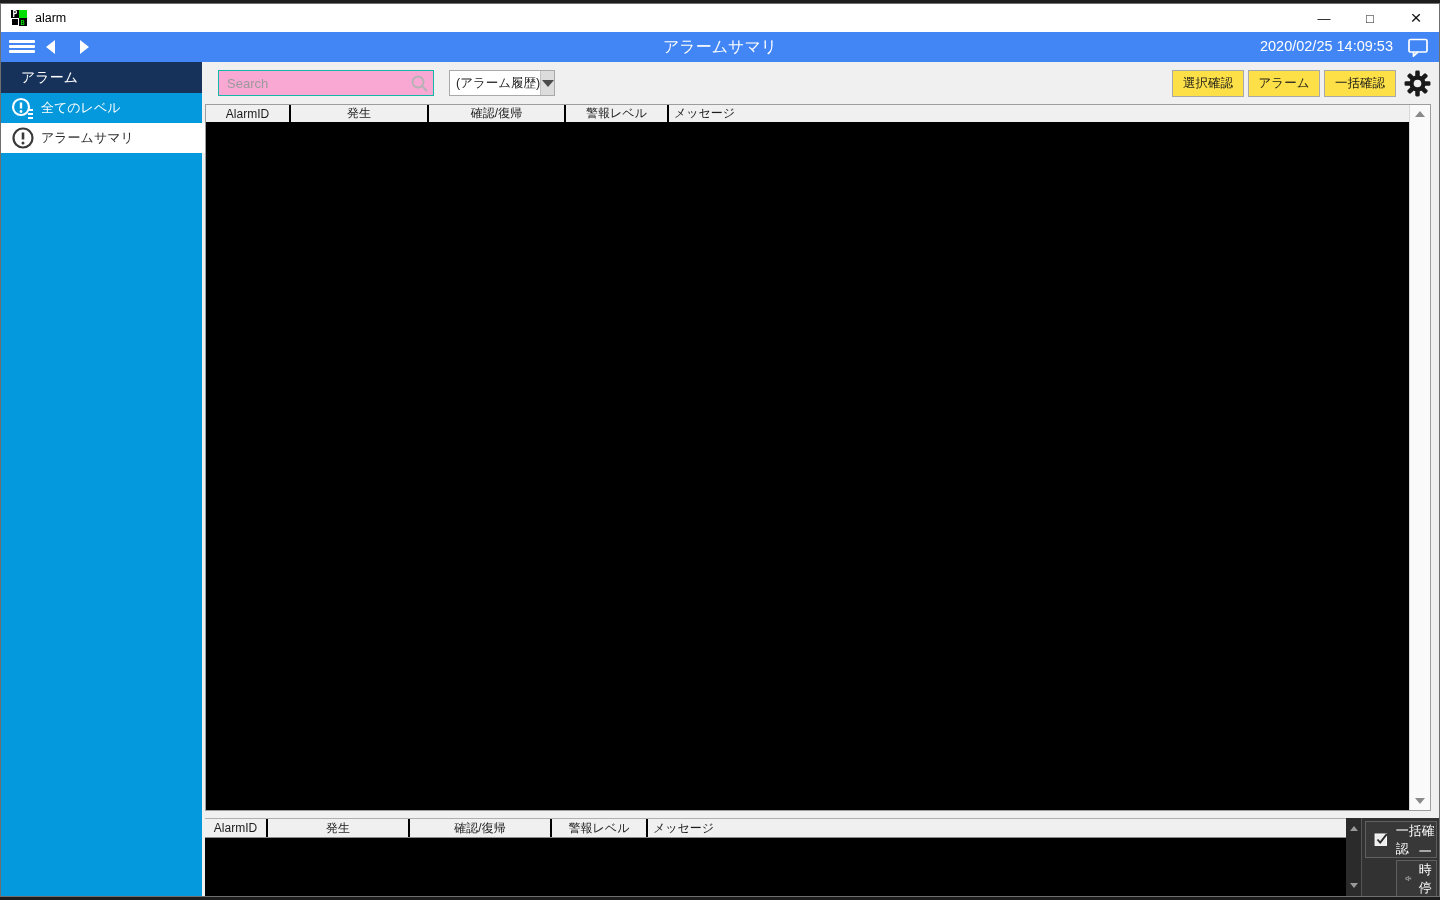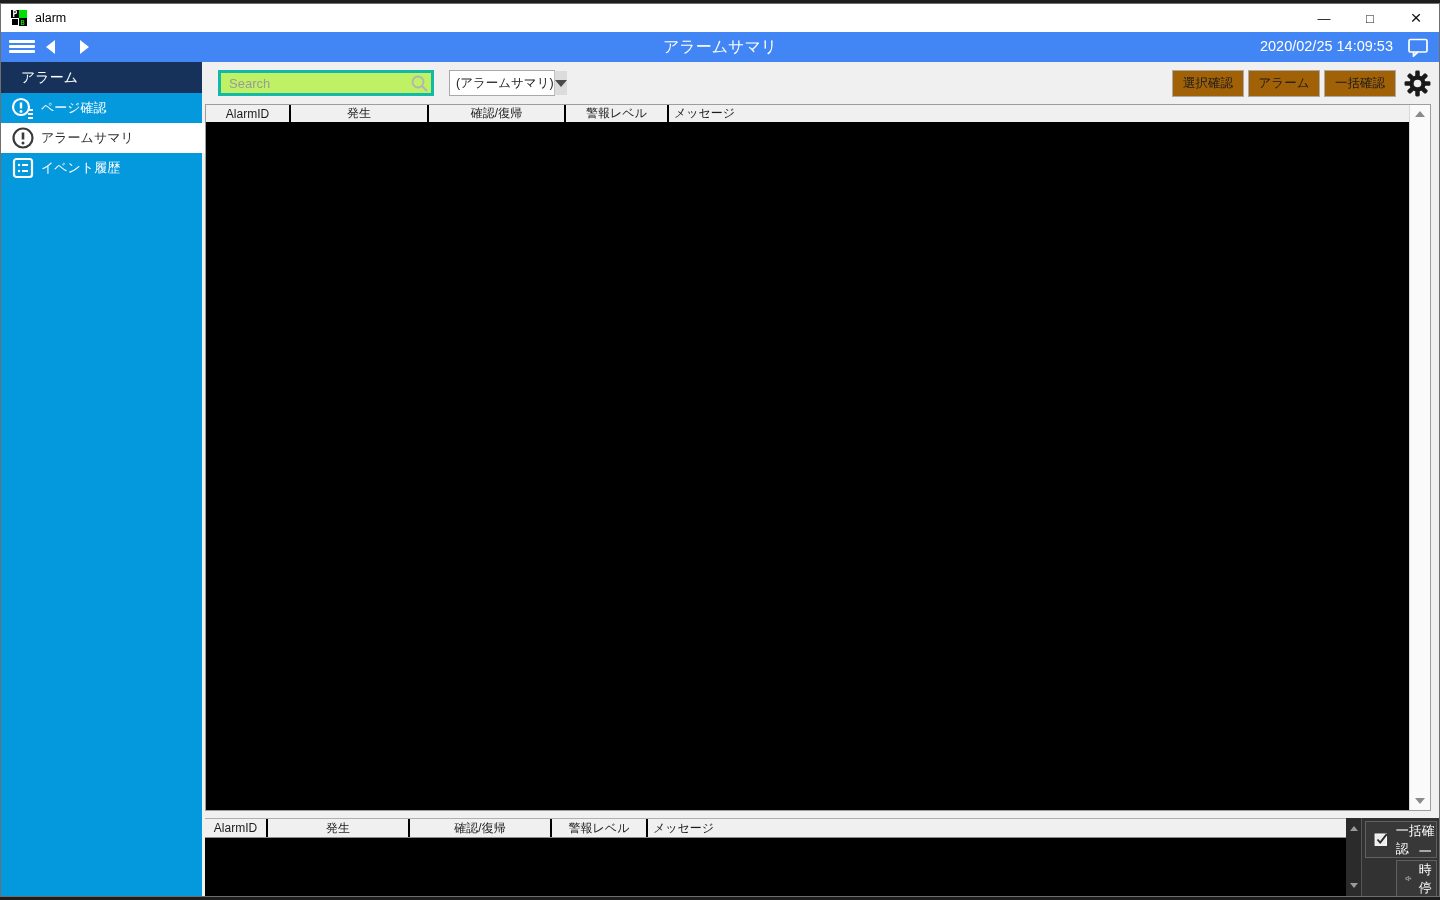--- a/index.html
+++ b/index.html
@@ -39,34 +39,34 @@
   .side-item { height:30px; display:flex; align-items:center; color:#fff; font-size:13px;
                cursor:pointer; position:relative; }
   .side-item .ic { position:absolute; left:10px; top:3px; width:24px; height:24px; }
   .side-item .lbl { margin-left:40px; }
   .side-item.selected { background:#ffffff; color:#2e2e2e; width:205px; }
 
   
   .toolbar { position:absolute; left:205px; right:0; top:58px; height:42px; background:#f0f0f0;
              display:flex; align-items:center; }
   .searchbox { position:relative; margin-left:12px; width:216px; height:26px; }
-  .searchbox input { width:100%; height:100%; border:3px solid #14b8a6; padding:0 29px 0 8px;
-                     font-size:13px; color:#333; background:#bef264; outline:none;
+  .searchbox input { width:100%; height:100%; border:1px solid #14b8a6; padding:0 29px 0 8px;
+                     font-size:13px; color:#333; background:#f9a8d4; outline:none;
                      font-family:"Liberation Sans","DejaVu Sans",sans-serif; }
   .searchbox input::placeholder { color:#9a9a9a; }
   .search-ic { position:absolute; right:5px; top:4px; }
   .level-dd { margin-left:15px; width:106px; height:26px; border:1px solid #a9a9a9; background:#fff;
               display:flex; align-items:center; cursor:pointer; position:relative; }
   .level-dd .val { flex:1; font-size:12.5px; color:#222; padding-left:6px; white-space:nowrap; }
   .level-dd .arrow-seg { width:25px; height:24px; background:#dcdcdc; border-left:1px solid #c2c2c2;
                          display:flex; align-items:center; justify-content:center; }
   .tri-down { width:0; height:0; border-left:6px solid transparent; border-right:6px solid transparent;
               border-top:7px solid #4a4a4a; }
   .tb-right { margin-left:auto; display:flex; align-items:center; gap:4px; padding-right:8px; }
-  .tb-btn { width:72px; height:27px; background:#a16207; border:1px solid #a9a9a9; font-size:12.5px;
+  .tb-btn { width:72px; height:27px; background:#fde047; border:1px solid #a9a9a9; font-size:12.5px;
             color:#1a1a1a; display:flex; align-items:center; justify-content:center; cursor:pointer;
             font-family:"Liberation Sans","DejaVu Sans",sans-serif; }
   .gear-btn { width:28px; height:28px; margin-left:3px; display:flex; align-items:center;
               justify-content:center; cursor:pointer; background:transparent; border:none; }
 
   
   .main-table { position:absolute; left:204px; top:100px; width:1226px; height:707px;
                 border:1px solid #9d9d9d; background:#f0f0f0; }
   .mt-header { position:absolute; left:0; top:0; right:21px; height:17px; display:flex;
                background:#f0f0f0; font-size:12px; color:#1c1c1c; }
@@ -149,55 +149,45 @@
 
     <div class="side-item">
       <svg class="ic" viewBox="0 0 24 24">
         <circle cx="10" cy="11" r="8" fill="none" stroke="#fff" stroke-width="2.2"></circle>
         <line x1="10" y1="6.5" x2="10" y2="12.5" stroke="#fff" stroke-width="2.4"></line>
         <circle cx="10" cy="15.5" r="1.4" fill="#fff"></circle>
         <line x1="17" y1="14" x2="22" y2="14" stroke="#fff" stroke-width="2"></line>
         <line x1="17" y1="18" x2="22" y2="18" stroke="#fff" stroke-width="2"></line>
         <line x1="17" y1="22" x2="22" y2="22" stroke="#fff" stroke-width="2"></line>
       </svg>
-      <span class="lbl">ページ確認</span>
+      <span class="lbl">全てのレベル</span>
     </div>
 
     <div class="side-item selected">
       <svg class="ic" viewBox="0 0 24 24">
         <circle cx="12" cy="12" r="9.5" fill="none" stroke="#3a3a3a" stroke-width="2.2"></circle>
         <line x1="12" y1="6.5" x2="12" y2="13.5" stroke="#3a3a3a" stroke-width="2.6"></line>
         <circle cx="12" cy="17" r="1.5" fill="#3a3a3a"></circle>
       </svg>
       <span class="lbl">アラームサマリ</span>
     </div>
 
-    <div class="side-item">
-      <svg class="ic" viewBox="0 0 24 24">
-        <rect x="3" y="3" width="18" height="18" rx="2.5" fill="none" stroke="#fff" stroke-width="2.2"></rect>
-        <circle cx="8" cy="9" r="1.2" fill="#fff"></circle>
-        <line x1="11" y1="9" x2="17" y2="9" stroke="#fff" stroke-width="2"></line>
-        <circle cx="8" cy="15" r="1.2" fill="#fff"></circle>
-        <line x1="11" y1="15" x2="17" y2="15" stroke="#fff" stroke-width="2"></line>
-      </svg>
-      <span class="lbl">イベント履歴</span>
-    </div>
 
   </div>
 
   <div class="toolbar">
     <div class="searchbox">
       <input type="text" placeholder="Search" style="">
       <svg class="search-ic" width="19" height="19" viewBox="0 0 19 19">
         <circle cx="8" cy="8" r="5.5" fill="none" stroke="#b3b3b3" stroke-width="1.8"></circle>
         <line x1="12.2" y1="12.2" x2="17" y2="17" stroke="#b3b3b3" stroke-width="2"></line>
       </svg>
     </div>
     <div class="level-dd">
-      <span class="val">(アラームサマリ)</span>
+      <span class="val">(アラーム履歴)</span>
       <span class="arrow-seg">
         <span class="tri-down"></span>
       </span>
     </div>
     <div class="tb-right">
       <button class="tb-btn">選択確認</button>
       <button class="tb-btn">アラーム</button>
       <button class="tb-btn">一括確認</button>
       <button class="gear-btn">
         <svg width="27" height="27" viewBox="0 0 24 24">

